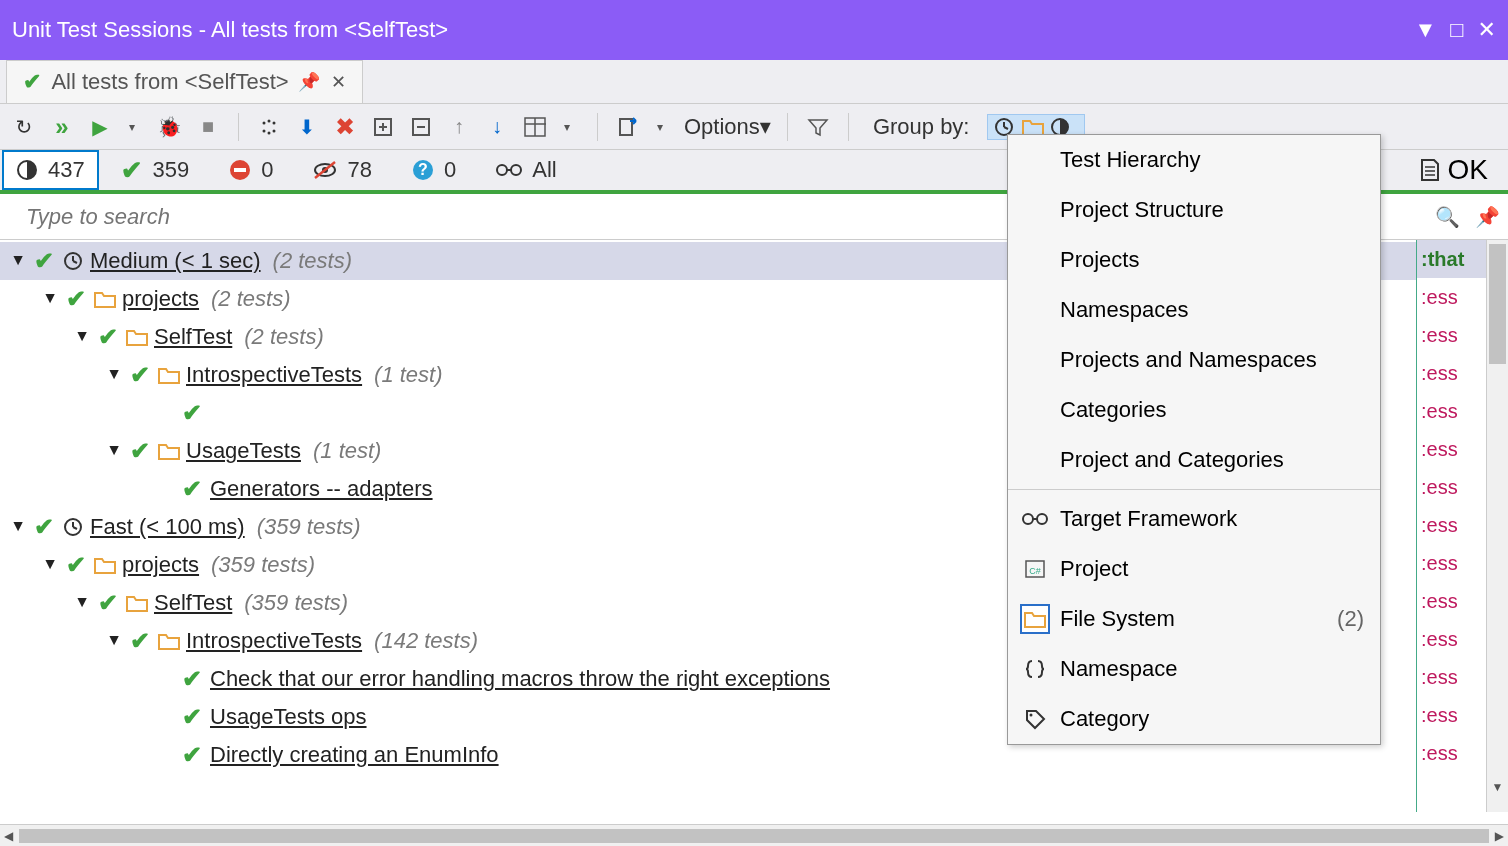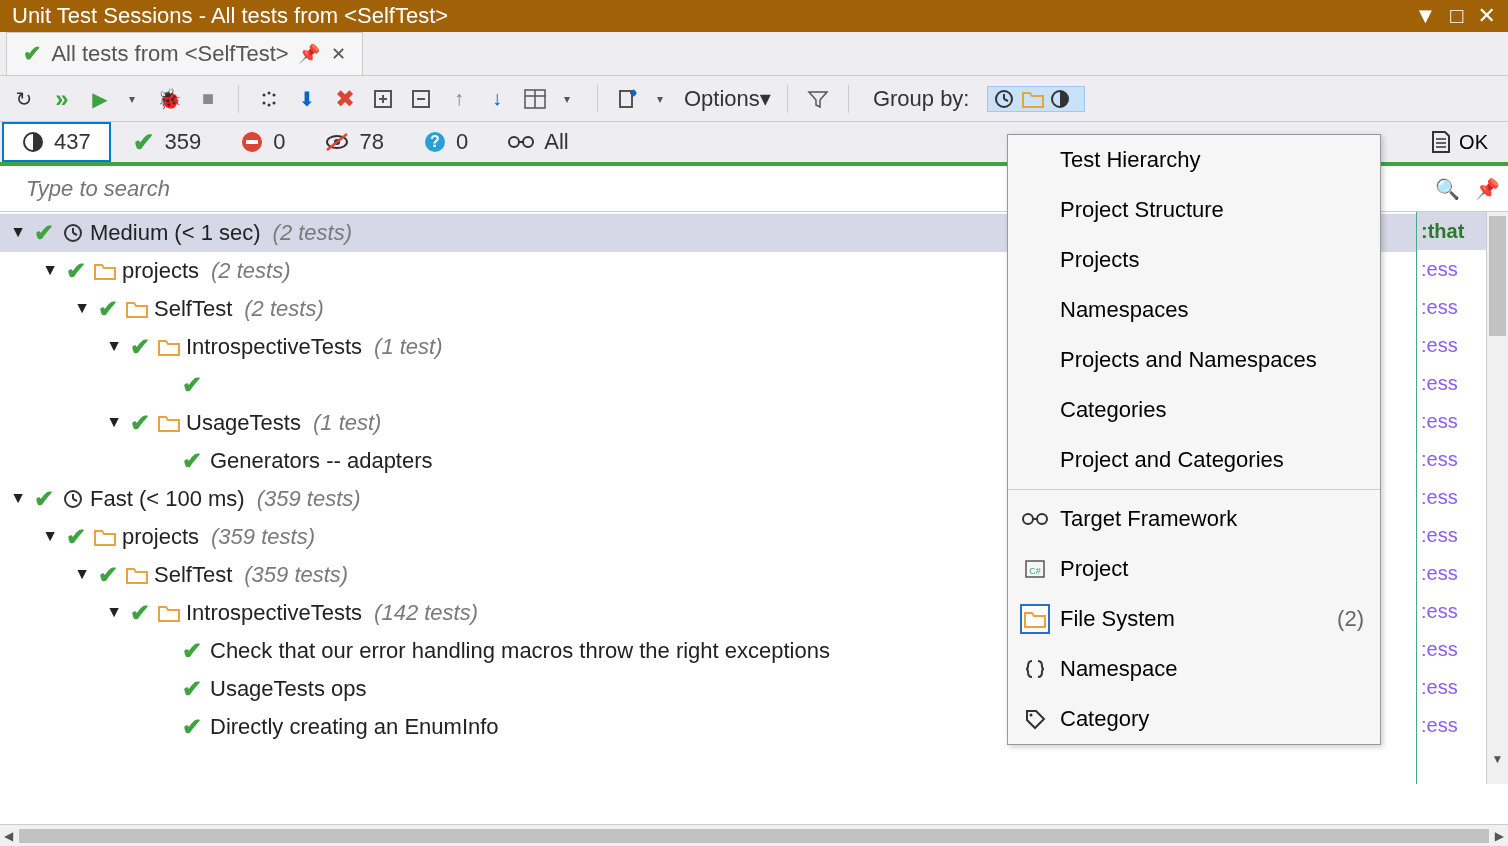--- a/index.html
+++ b/index.html
@@ -1,56 +1,56 @@
 <!DOCTYPE html>
 <html><head>
 <meta charset="utf-8">
 <style>
 * { box-sizing: border-box; margin: 0; padding: 0; font-family: "Segoe UI", sans-serif; }
 body { width: 1508px; height: 846px; overflow: hidden; background: #fff; position: relative; }
-.titlebar { height: 32px; background: #a16207; display: flex; align-items: center; padding: 0 12px; color: #fff; font-size: 22px; }
+.titlebar { height: 60px; background: #8b5cf6; display: flex; align-items: center; padding: 0 12px; color: #fff; font-size: 22px; }
 .titlebar-text { flex: 1; }
 .titlebar-btns { display: flex; gap: 14px; align-items: center; }
 .titlebar-btns span { cursor: pointer; }
 .tabstrip { height: 44px; background: #eeeef2; display: flex; align-items: center; padding-left: 6px; border-bottom: 1px solid #ccc; }
 .tab { height: 100%; display: flex; align-items: center; gap: 10px; padding: 0 16px; background: #f6f6f6; border: 1px solid #ccc; border-bottom: none; font-size: 22px; color: #555; }
 .tab .chk { color: #3fa43f; font-weight: bold; font-size: 22px; }
 .tab .pin, .tab .close { color: #555; font-size: 18px; }
 .toolbar { height: 46px; background: #eeeef2; display: flex; align-items: center; padding: 0 10px; gap: 10px; border-bottom: 1px solid #ccc; font-size: 20px; }
 .tbsep { width: 1px; height: 28px; background: #ccc; margin: 0 6px; }
 .tbbtn { display: inline-flex; align-items: center; justify-content: center; min-width: 28px; height: 28px; cursor: pointer; color: #333; }
 .tbbtn.small-drop { font-size: 12px; color: #555; margin-left: -6px; }
 .grpby { font-size: 22px; color: #333; margin: 0 8px; }
 .grpbox { display: flex; align-items: center; gap: 0; background: #cae2f8; border: 1px solid #a0c8f0; padding: 2px 6px; }
 .grpbox .ico { width: 28px; text-align: center; }
 .statusrow { height: 44px; background: #eeeef2; display: flex; align-items: center; border-bottom: 4px solid #3fa43f; }
 .statpill { display: flex; align-items: center; gap: 10px; padding: 0 20px; height: 100%; font-size: 22px; color: #333; }
-.statpill.sel { border: 2px solid #007acc; background: #fff; margin: 2px; padding: 0 18px; }
+.statpill.sel { border: 2px solid #007acc; background: #fff; margin: 2px; padding: 0 12px; }
 .statpill .ico { display: inline-flex; align-items: center; }
-.right-status { margin-left: auto; display: flex; align-items: flex-end; gap: 8px; padding-right: 20px; font-size: 20px; }
+.right-status { margin-left: auto; display: flex; align-items: center; gap: 8px; padding-right: 20px; font-size: 28px; }
 .searchrow { height: 46px; display: flex; align-items: center; border-bottom: 1px solid #ccc; }
 .searchrow input { flex: 1; border: none; outline: none; font-size: 22px; padding: 0 26px; font-style: italic; color: #888; height: 100%; }
 .searchrow .sbt { width: 40px; text-align: center; font-size: 20px; color: #555; }
 .treehost { position: relative; display: flex; height: 572px; }
 .tree { flex: 1; overflow: hidden; font-size: 22px; padding-top: 2px; }
 .tree .row { display: flex; align-items: center; height: 38px; padding-left: 10px; gap: 6px; white-space: nowrap; }
 .tree .row.selected { background: #d6d8e8; }
 .tree .arrow { width: 16px; text-align: center; color: #222; font-size: 16px; }
 .tree .chk { color: #3fa43f; font-weight: bold; font-size: 24px; display: inline-flex; width: 24px; justify-content: center; }
 .tree .fold { color: #e8a33d; font-size: 20px; display: inline-flex; width: 22px; justify-content: center; }
 .tree .clock { color: #333; font-size: 20px; display: inline-flex; width: 22px; justify-content: center; }
-.tree .lbl { color: #222; }
+.tree .lbl { color: #222; text-decoration: underline; }
 .tree .cnt { color: #7a7a7a; font-style: italic; margin-left: 6px; }
 .indent1 { padding-left: 42px !important; }
 .indent2 { padding-left: 74px !important; }
 .indent3 { padding-left: 106px !important; }
 .indent4 { padding-left: 158px !important; }
 .rightcol { width: 70px; border-left: 1px solid #4a8; display: flex; flex-direction: column; font-size: 20px; }
 .rightcol .rchead { height: 38px; display: flex; align-items: center; font-weight: bold; color: #2a7a2a; padding-left: 4px; background:#d6d8e8; }
-.rightcol .rc { height: 38px; display: flex; align-items: center; color: #8b5cf6; padding-left: 4px; }
+.rightcol .rc { height: 38px; display: flex; align-items: center; color: #be185d; padding-left: 4px; }
 .vscroll { width: 22px; background: #f0f0f0; border-left: 1px solid #ccc; position: relative; }
 .vscroll .thumb { position:absolute; left:2px; right:2px; top:4px; height:120px; background:#c2c2c2; }
 .vscroll .arr { position:absolute; left:0; right:0; text-align:center; font-size:12px; color:#555; }
 .vscroll .arr.up { top:0; } .vscroll .arr.dn { bottom:18px; }
 .hscroll { height: 22px; background: #f0f0f0; border-top: 1px solid #ccc; display:flex; align-items:center; justify-content:space-between; font-size:12px; color:#555; padding:0 4px; position:absolute; bottom:0; left:0; right:0; }
 .hscroll .hthumb { height:14px; flex:1; margin:0 6px; background:#c2c2c2; }
 .popup { position: absolute; top: 134px; left: 996px; width: 374px; background: #f6f6f6; border: 1px solid #999; box-shadow: 2px 2px 6px rgba(0,0,0,0.2); z-index: 50; font-size: 22px; margin-left: 11px; }
 .popup .pitem { height: 50px; display: flex; align-items: center; padding: 0 16px 0 52px; cursor: pointer; position: relative; }
 .popup .pitem.hl { background: #d2e4fb; border: 1px solid #7ab0e6; }
 .popup .psep { height: 1px; background: #ccc; margin: 4px 0; }

